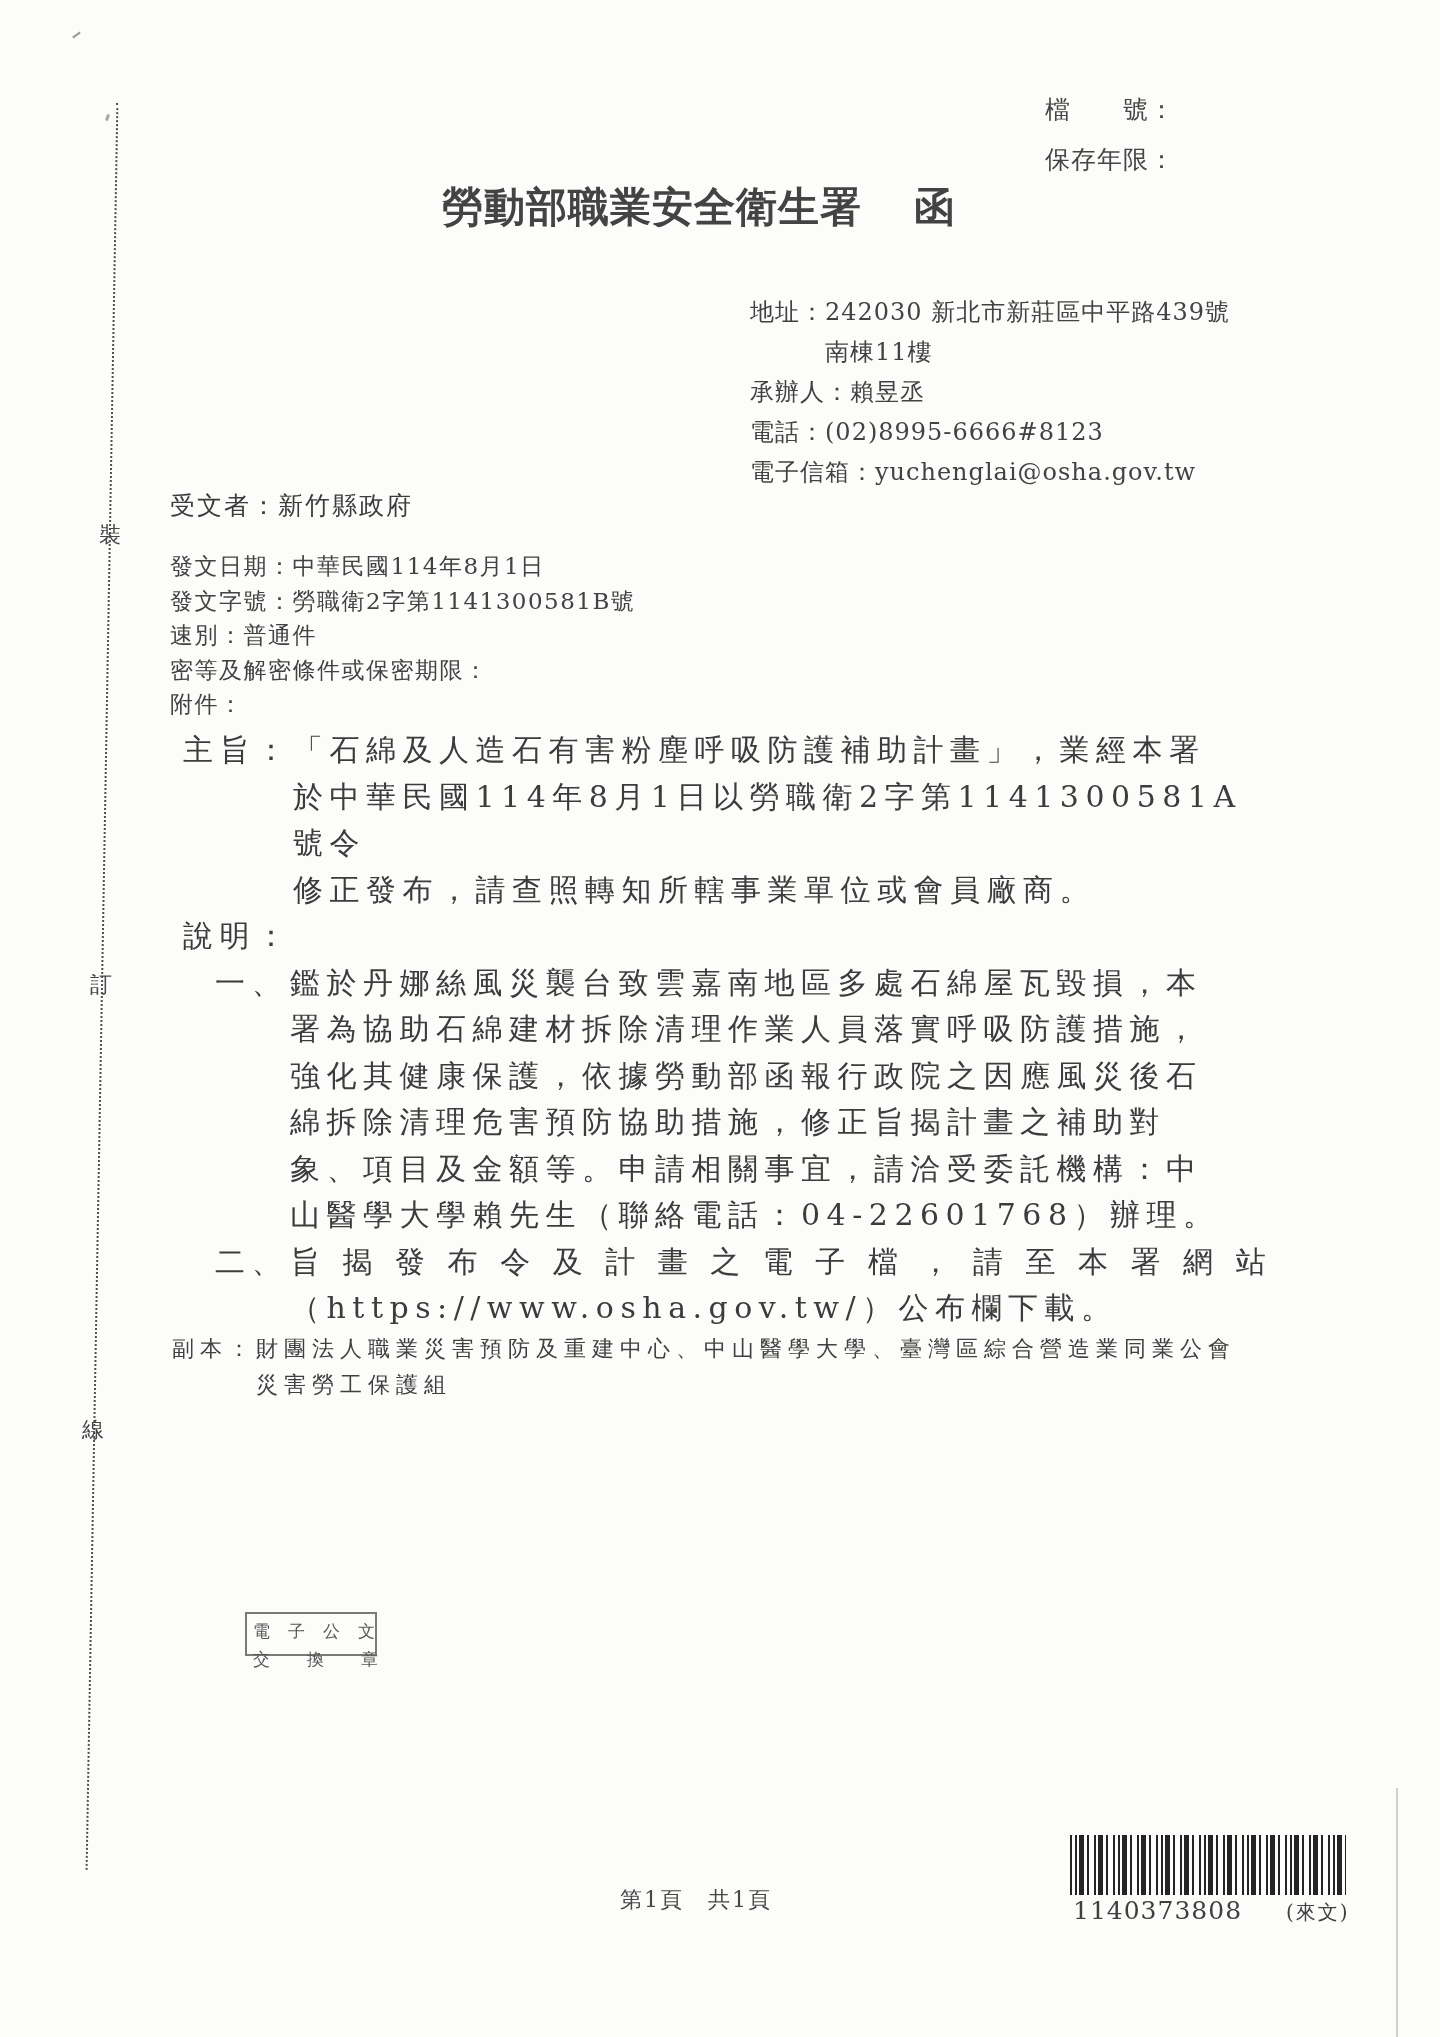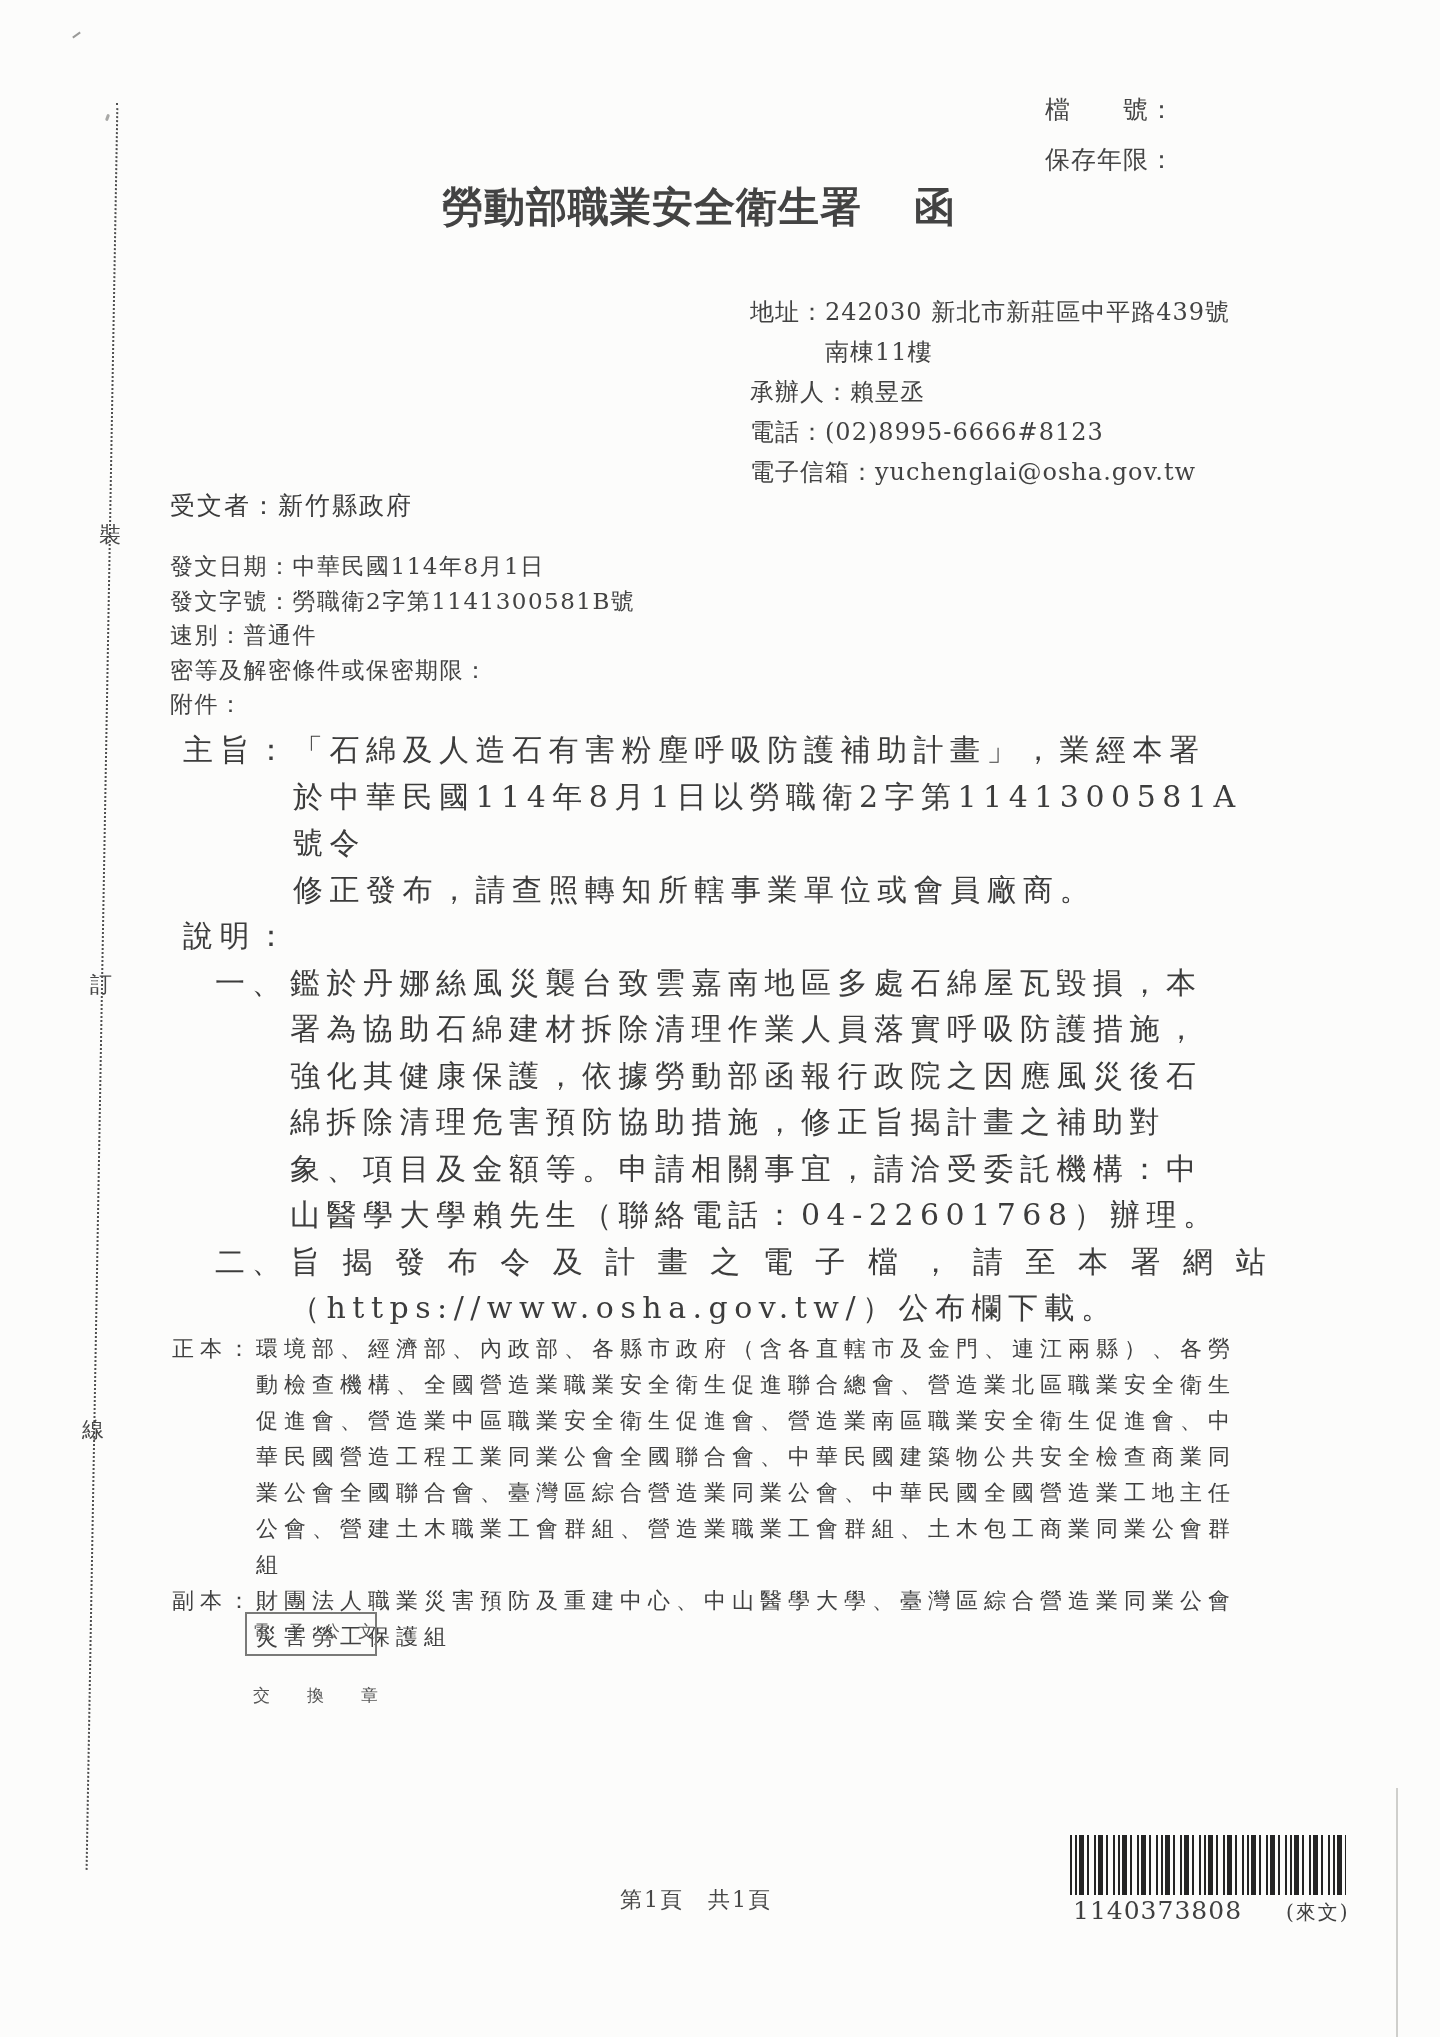--- a/index.html
+++ b/index.html
@@ -47,21 +47,21 @@
   
   .cc-block{position:absolute;left:172px;top:1331px;width:1110px;font-size:22px;line-height:36px;letter-spacing:6px;color:#404040;}
   .cc-label{flex:0 0 84px;}
   
   .stamp{
     position:absolute;left:245px;top:1612px;width:132px;height:44px;
     border:2px solid #7a7a78;box-sizing:border-box;
     font-size:17px;color:#555;padding:3px 6px 0 6px;
   }
   .stamp .s1{letter-spacing:18px;white-space:nowrap;line-height:28px;}
-  .stamp .s2{letter-spacing:37px;white-space:nowrap;line-height:28px;margin-top:36px;}
+  .stamp .s2{letter-spacing:37px;white-space:nowrap;line-height:28px;}
   
   .page-num{position:absolute;left:620px;top:1885px;font-size:22px;letter-spacing:2px;color:#474747;white-space:pre;}
   .barcode{
     position:absolute;left:1070px;top:1835px;width:276px;height:60px;
     background:
       repeating-linear-gradient(90deg,
         #242424 0 2px,  #fcfcfb 2px 5px,
         #242424 5px 7px,#fcfcfb 7px 9px,
         #242424 9px 14px,#fcfcfb 14px 17px,
         #242424 17px 19px,#fcfcfb 19px 24px,
@@ -129,30 +129,20 @@
     </div>
     <div class="item-row">
       <span class="item-no">二、</span>
       <span class="pre">旨 揭 發 布 令 及 計 畫 之 電 子 檔 ， 請 至 本 署 網 站
 （https://www.osha.gov.tw/）公布欄下載。</span>
     </div>
   </div>
 
   <div class="cc-block">
     <div class="flex-row">
-      <span class="cc-label">正本：</span>
-      <span class="pre">環境部、經濟部、內政部、各縣市政府（含各直轄市及金門、連江兩縣）、各勞
-動檢查機構、全國營造業職業安全衛生促進聯合總會、營造業北區職業安全衛生
-促進會、營造業中區職業安全衛生促進會、營造業南區職業安全衛生促進會、中
-華民國營造工程工業同業公會全國聯合會、中華民國建築物公共安全檢查商業同
-業公會全國聯合會、臺灣區綜合營造業同業公會、中華民國全國營造業工地主任
-公會、營建土木職業工會群組、營造業職業工會群組、土木包工商業同業公會群
-組</span>
-    </div>
-    <div class="flex-row">
       <span class="cc-label">副本：</span>
       <span class="pre">財團法人職業災害預防及重建中心、中山醫學大學、臺灣區綜合營造業同業公會
 災害勞工保護組</span>
     </div>
   </div>
 
   <div class="stamp">
     <div class="s1">電子公文</div>
     <div class="s2">交換章</div>
   </div>

